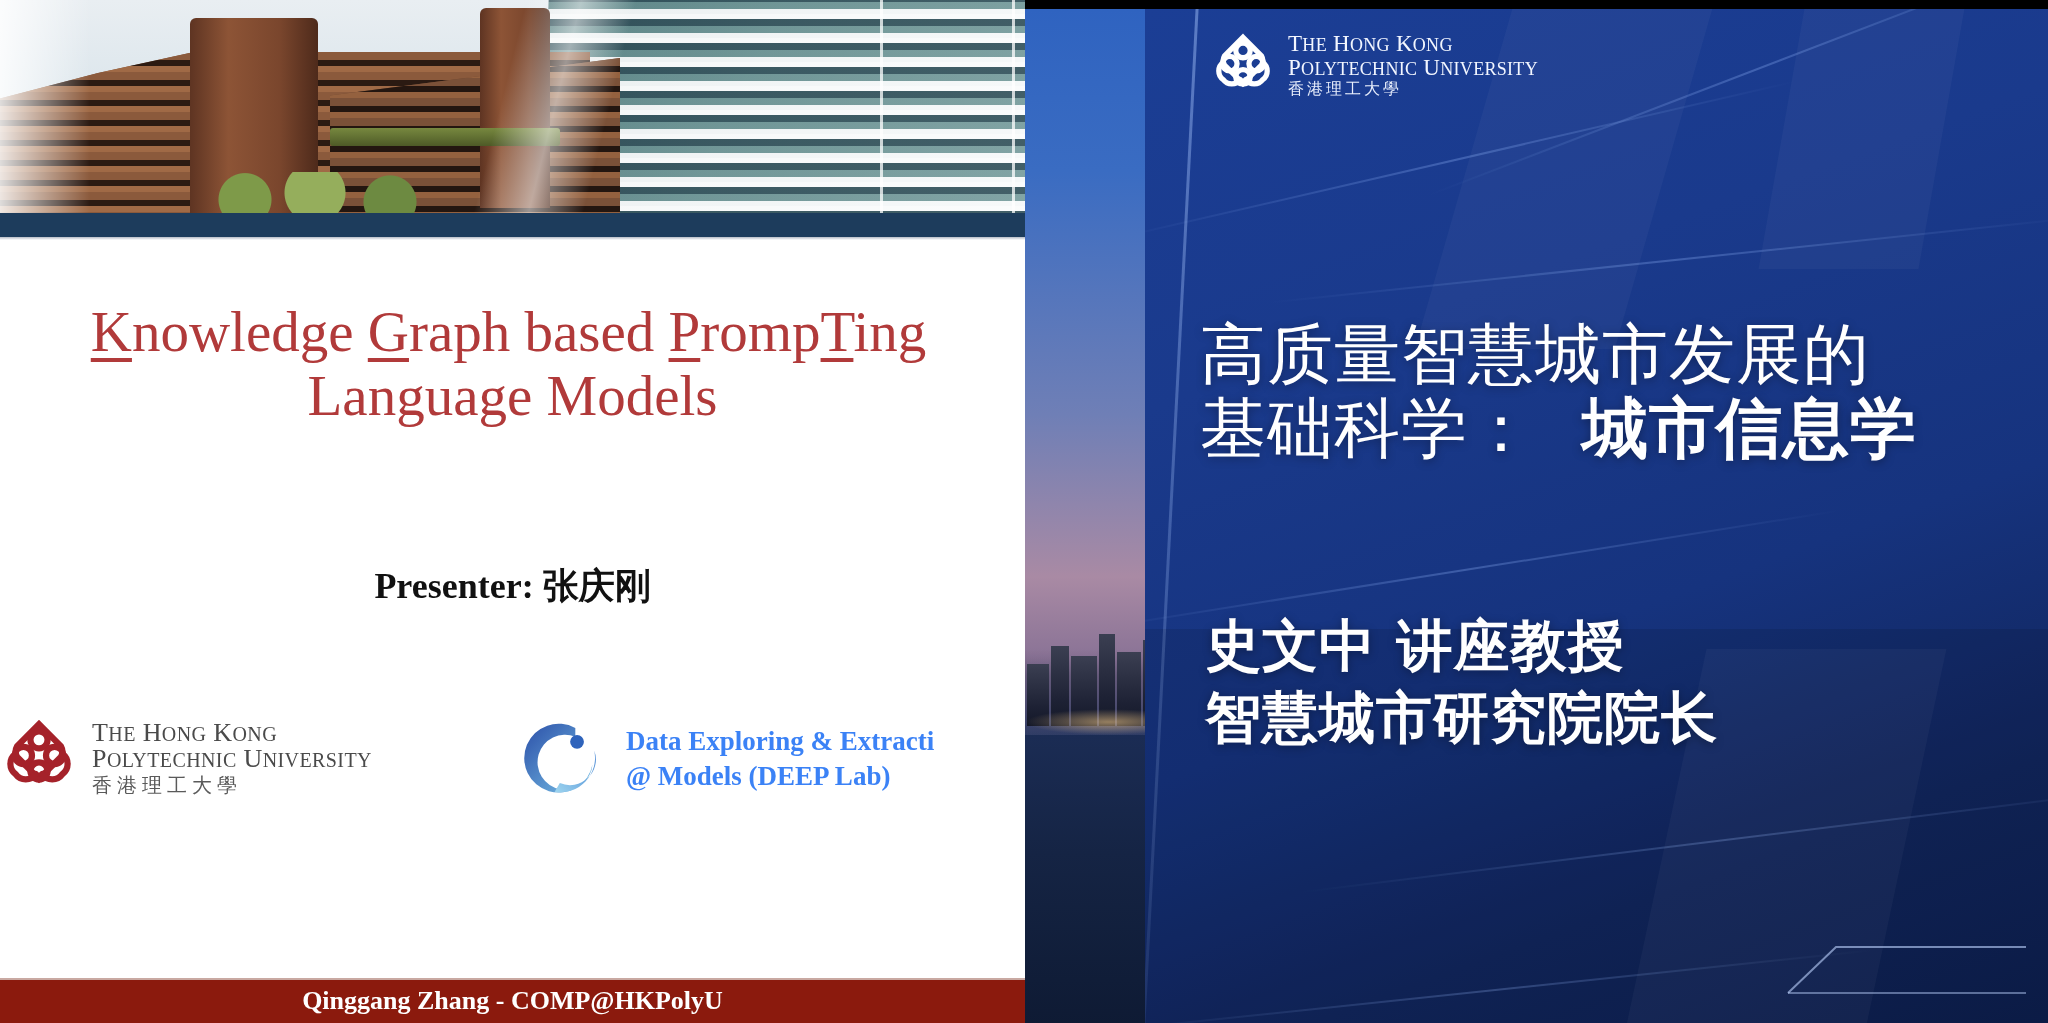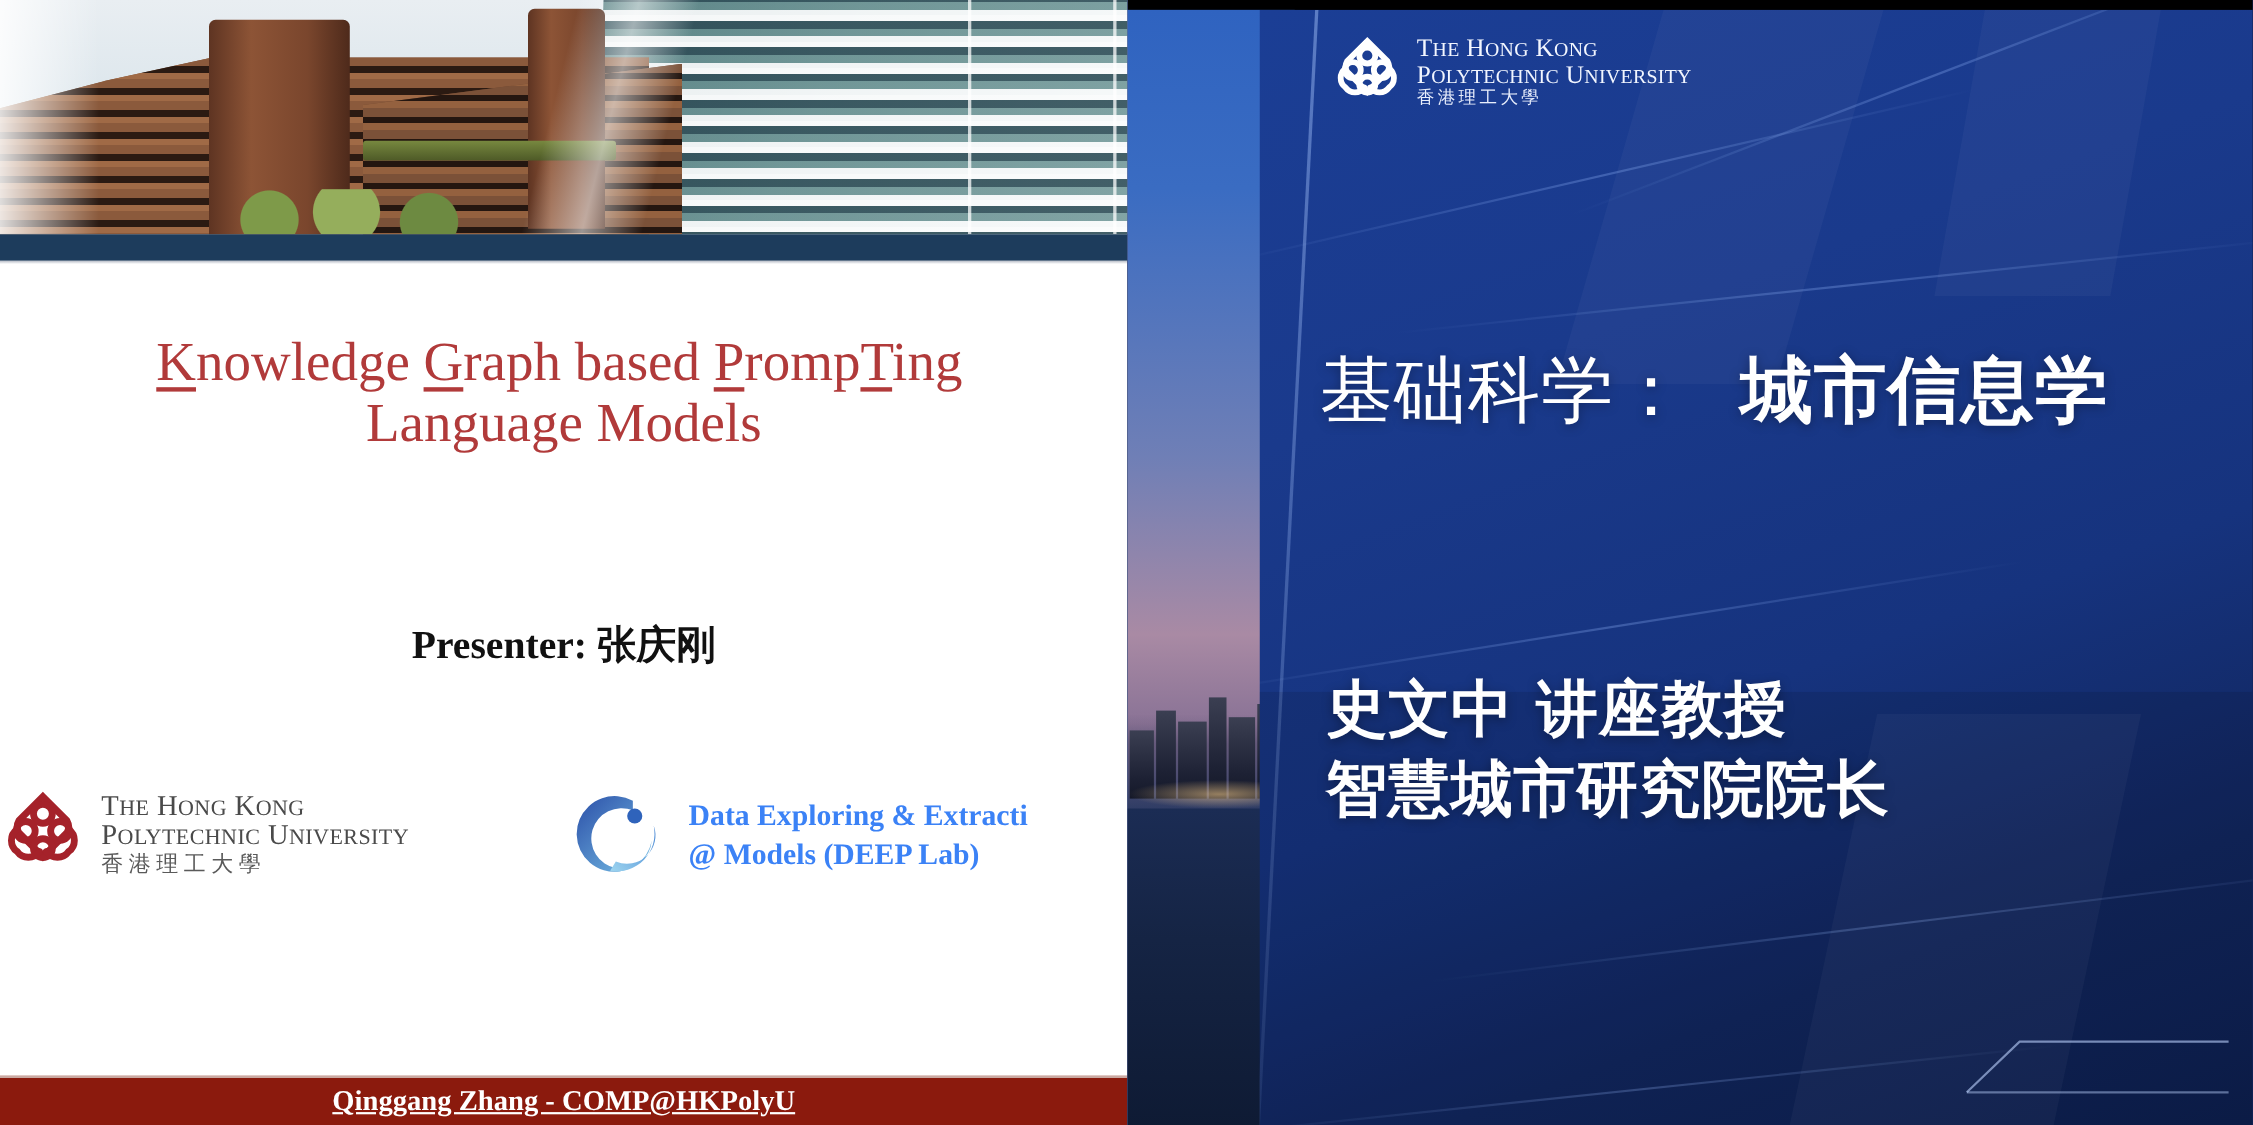--- a/index.html
+++ b/index.html
@@ -108,21 +108,21 @@
     background: linear-gradient(to bottom, rgba(120,130,150,.55), rgba(255,255,255,0));
   }
 
   
   .slide-title {
     position: absolute; left: 0; top: 300px;
     width: 1025px;
     text-align: center;
     font-family: "Liberation Serif", serif;
     color: #b13a3a;
-    font-size: 50px;
+    font-size: 57px;
     line-height: 1.12;
     white-space: nowrap;
   }
   .title-line1 { display: block; margin-left: -8px; }
   .title-line2 { display: block; }
   .u { text-decoration: underline; text-underline-offset: 7px; text-decoration-thickness: 4px; }
 
   .presenter {
     position: absolute; left: 0; top: 562px;
     width: 1025px; text-align: center;
@@ -171,21 +171,20 @@
     width: 1025px; height: 45px;
     background: #8b1a0d;
     border-top: 2px solid #c9a9a2;
   }
   .footer-text {
     position: absolute; left: 0; top: 6px; width: 1025px;
     text-align: center;
     font-family: "Liberation Serif", serif;
     font-weight: bold; font-size: 26px; color: #ffffff;
     white-space: nowrap;
-    text-decoration: underline;
   }
 
   
   #right-panel {
     position: absolute; left: 1025px; top: 0;
     width: 1023px; height: 1023px;
     overflow: hidden;
     background: #16358a;
   }
   .topbar-black {
@@ -425,20 +424,21 @@
         </g>
       </svg>
       <div class="r-words">
         <div class="r-en1">T<span class="sc">HE</span> H<span class="sc">ONG</span> K<span class="sc">ONG</span></div>
         <div class="r-en2">P<span class="sc">OLYTECHNIC</span> U<span class="sc">NIVERSITY</span></div>
         <div class="r-cn">香港理工大學</div>
       </div>
     </div>
 
     <div class="cn-title">
+      <div>高质量智慧城市发展的</div>
       <div><span>基础科学：</span><span class="strong">城市信息学</span></div>
     </div>
 
     <div class="cn-speaker">
       <div>史文中 讲座教授</div>
       <div>智慧城市研究院院长</div>
     </div>
 
     <svg class="slogan-swoosh" viewBox="0 0 250 60">
       <path d="M8 52 L56 6 L246 6" fill="none" stroke="rgba(190,212,255,.6)" stroke-width="2"></path>

